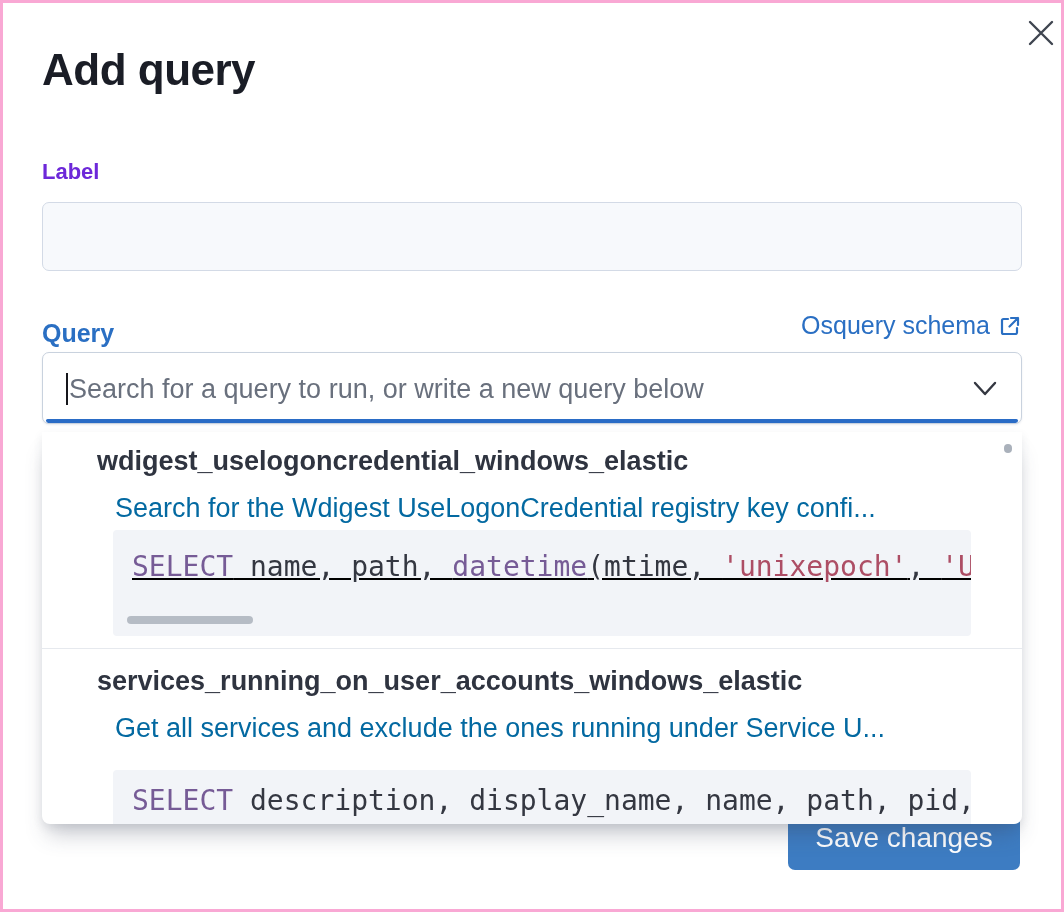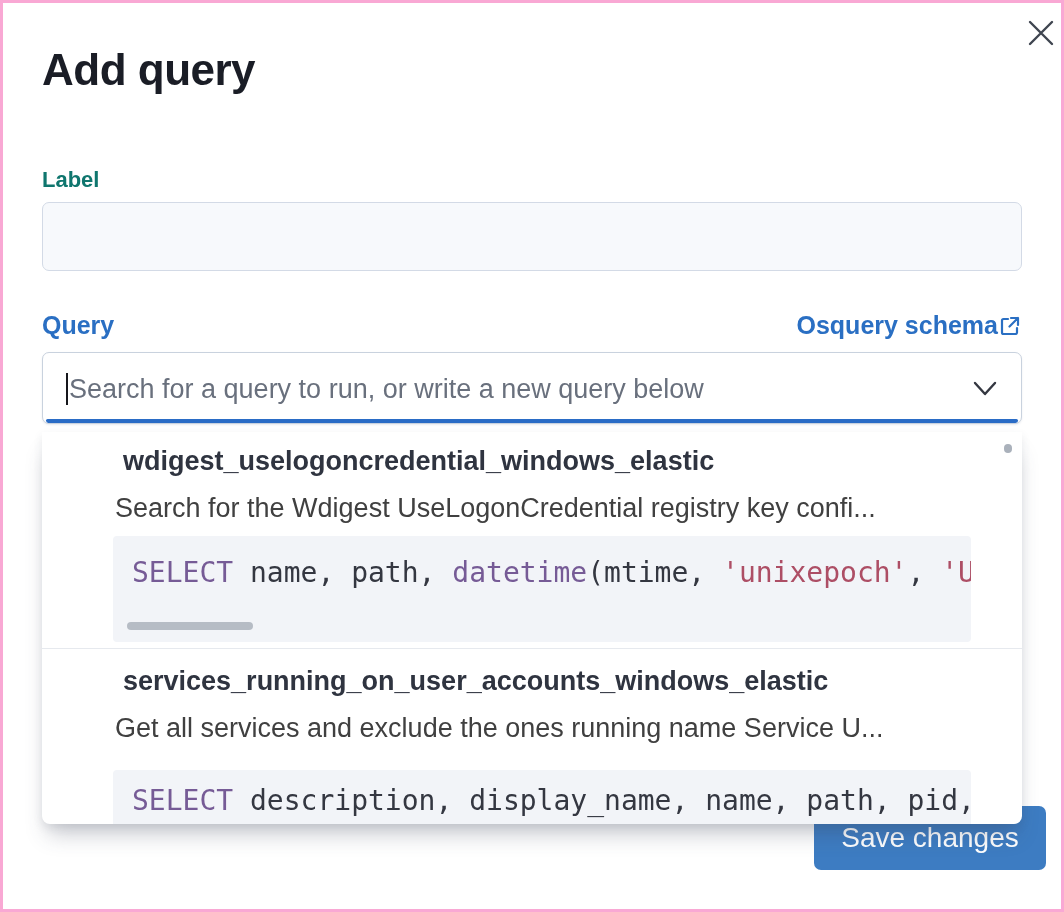--- a/index.html
+++ b/index.html
@@ -17,38 +17,38 @@
     position:absolute;left:1016px;top:8px;width:44px;height:44px;
     background:none;border:none;padding:4px;cursor:pointer;
   }
   
   .modal-title{
     position:absolute;left:39px;top:42px;margin:0;
     font-size:44px;font-weight:700;color:#1a1d26;letter-spacing:-.5px;
   }
   
   .field-label{
-    position:absolute;left:39px;top:164px;
-    font-size:22px;font-weight:700;color:#0f766e;
+    position:absolute;left:39px;top:156px;
+    font-size:22px;font-weight:700;color:#6d28d9;
   }
   .label-textarea{
     position:absolute;left:39px;top:199px;width:980px;height:69px;
     box-sizing:border-box;border:1px solid #d3dae6;border-radius:7px;
     background:#f7f9fc;resize:none;outline:none;
     font-family:"Liberation Sans", sans-serif;font-size:26px;padding:12px 16px;color:#343741;
   }
   
   .query-row{position:absolute;left:39px;top:308px;width:980px;height:32px;}
   .query-label{
-    position:absolute;left:0;top:0;
+    position:absolute;left:0;top:8px;
     font-size:25px;font-weight:700;color:#2a6fc3;
   }
   .schema-link{
-    position:absolute;right:0;top:0;display:flex;align-items:center;
-    font-size:25px;font-weight:700;color:#2a6fc3;text-decoration:none;cursor:pointer;
+    position:absolute;right:0;top:0;display:flex;align-items:center;gap:8px;
+    font-size:25px;font-weight:400;color:#2a6fc3;text-decoration:none;cursor:pointer;
   }
   
   .combobox{
     position:absolute;left:39px;top:349px;width:980px;height:72px;
     box-sizing:border-box;background:#fff;border:1px solid #c9d2de;border-radius:7px;
     box-shadow:0 1px 2px rgba(152,162,179,.2);
   }
   .combobox input{
     position:absolute;left:24px;top:0;width:880px;height:100%;
     border:none;outline:none;background:transparent;
@@ -67,24 +67,24 @@
   .dropdown{
     position:absolute;left:39px;top:429px;width:980px;height:392px;
     background:#fff;border-radius:0 0 8px 8px;z-index:5;overflow:hidden;
     box-shadow:0 16px 22px -6px rgba(60,70,90,.28), 0 4px 10px rgba(60,70,90,.10);
   }
   .v-thumb{
     position:absolute;right:10px;top:12px;width:8px;height:9px;border-radius:4px;
     background:#aab1bb;
   }
   .opt-title{
-    position:absolute;left:81px;font-size:27px;font-weight:700;color:#2f3440;white-space:nowrap;text-align:right;
+    position:absolute;left:55px;font-size:27px;font-weight:700;color:#2f3440;white-space:nowrap;text-align:right;
   }
   .opt-desc{
-    position:absolute;left:73px;font-size:27px;color:#404040;white-space:nowrap;
+    position:absolute;left:73px;font-size:27px;color:#0369a1;white-space:nowrap;
   }
   .codeblock{
     position:absolute;left:71px;width:858px;background:#f2f4f8;border-radius:4px;overflow:hidden;
   }
   .codeblock pre{
     margin:0;padding:20px 0 0 19px;
     font-family:"DejaVu Sans Mono", monospace;font-size:28px;line-height:34px;
     color:#343741;white-space:pre;overflow:hidden;
   }
   .tok-k{color:#765b96;}
@@ -97,21 +97,21 @@
   .divider{position:absolute;left:0;right:0;top:216px;height:1px;background:#e6e9ee;}
   
   .cancel-btn{
     position:absolute;left:630px;top:806px;width:130px;height:48px;z-index:1;
     background:none;border:none;cursor:pointer;
     font-family:"Liberation Sans", sans-serif;font-size:28px;font-weight:500;color:#2a6fc3;
   }
   .save-btn{
     position:absolute;left:785px;top:803px;width:232px;height:64px;z-index:1;
     border:none;border-radius:7px;background:#3d7cc2;cursor:pointer;
-    font-family:"Liberation Sans", sans-serif;font-size:28px;font-weight:500;color:#fff;margin-left:26px;
+    font-family:"Liberation Sans", sans-serif;font-size:28px;font-weight:500;color:#fff;
   }
   .icon-svg{display:block;}
 </style>
 </head>
 <body>
 
 <div class="screen">
 
   <button class="close-btn">
     <svg class="icon-svg" width="36" height="36" viewBox="0 0 36 36">
@@ -145,30 +145,30 @@
   </div>
 
   <button class="save-btn">Save changes</button>
 
   <div class="dropdown">
     <div class="v-thumb"></div>
 
     <div>
       <div class="opt-title" style="top:14px;">wdigest_uselogoncredential_windows_elastic</div>
       <div class="opt-desc" style="top:61px;">Search for the Wdigest UseLogonCredential registry key confi...</div>
-      <div class="codeblock" style="top:104px;height:106px;">
+      <div class="codeblock" style="top:98px;height:106px;text-decoration:underline;">
         <pre><span class="tok-k">SELECT</span><span class="tok-p"> name, path, </span><span class="tok-k">datetime</span><span class="tok-p">(mtime, </span><span class="tok-s">'unixepoch'</span><span class="tok-p">, </span><span class="tok-s">'U</span></pre>
         <div class="h-thumb"></div>
       </div>
     </div>
 
     <div class="divider"></div>
 
     <div>
       <div class="opt-title" style="top:234px;">services_running_on_user_accounts_windows_elastic</div>
-      <div class="opt-desc" style="top:281px;">Get all services and exclude the ones running name Service U...</div>
+      <div class="opt-desc" style="top:281px;">Get all services and exclude the ones running under Service U...</div>
       <div class="codeblock" style="top:338px;height:66px;">
         <pre style="padding-top:14px;"><span class="tok-k">SELECT</span><span class="tok-p"> description, display_name, name, path, pid,</span></pre>
       </div>
     </div>
   </div>
 
 </div>
 
 </body></html>

